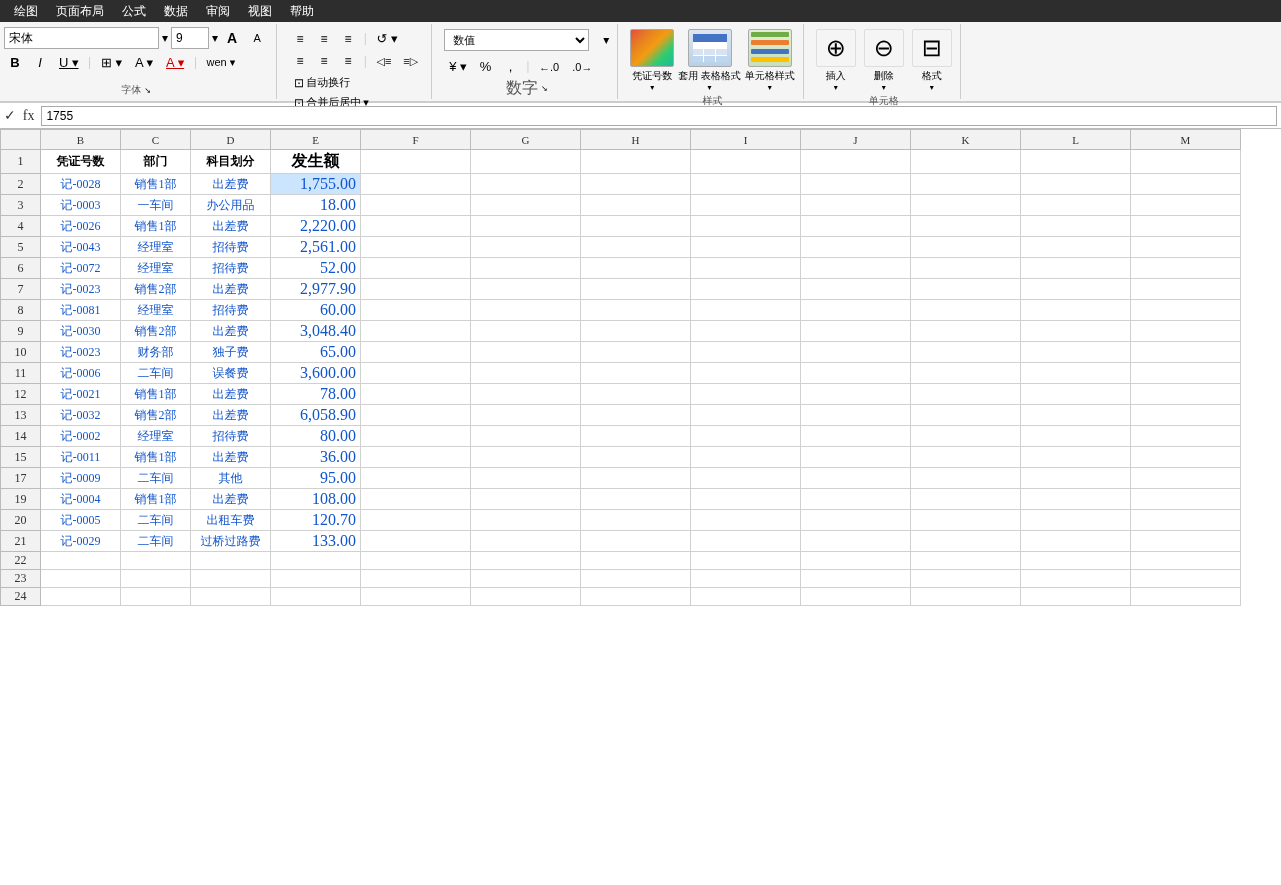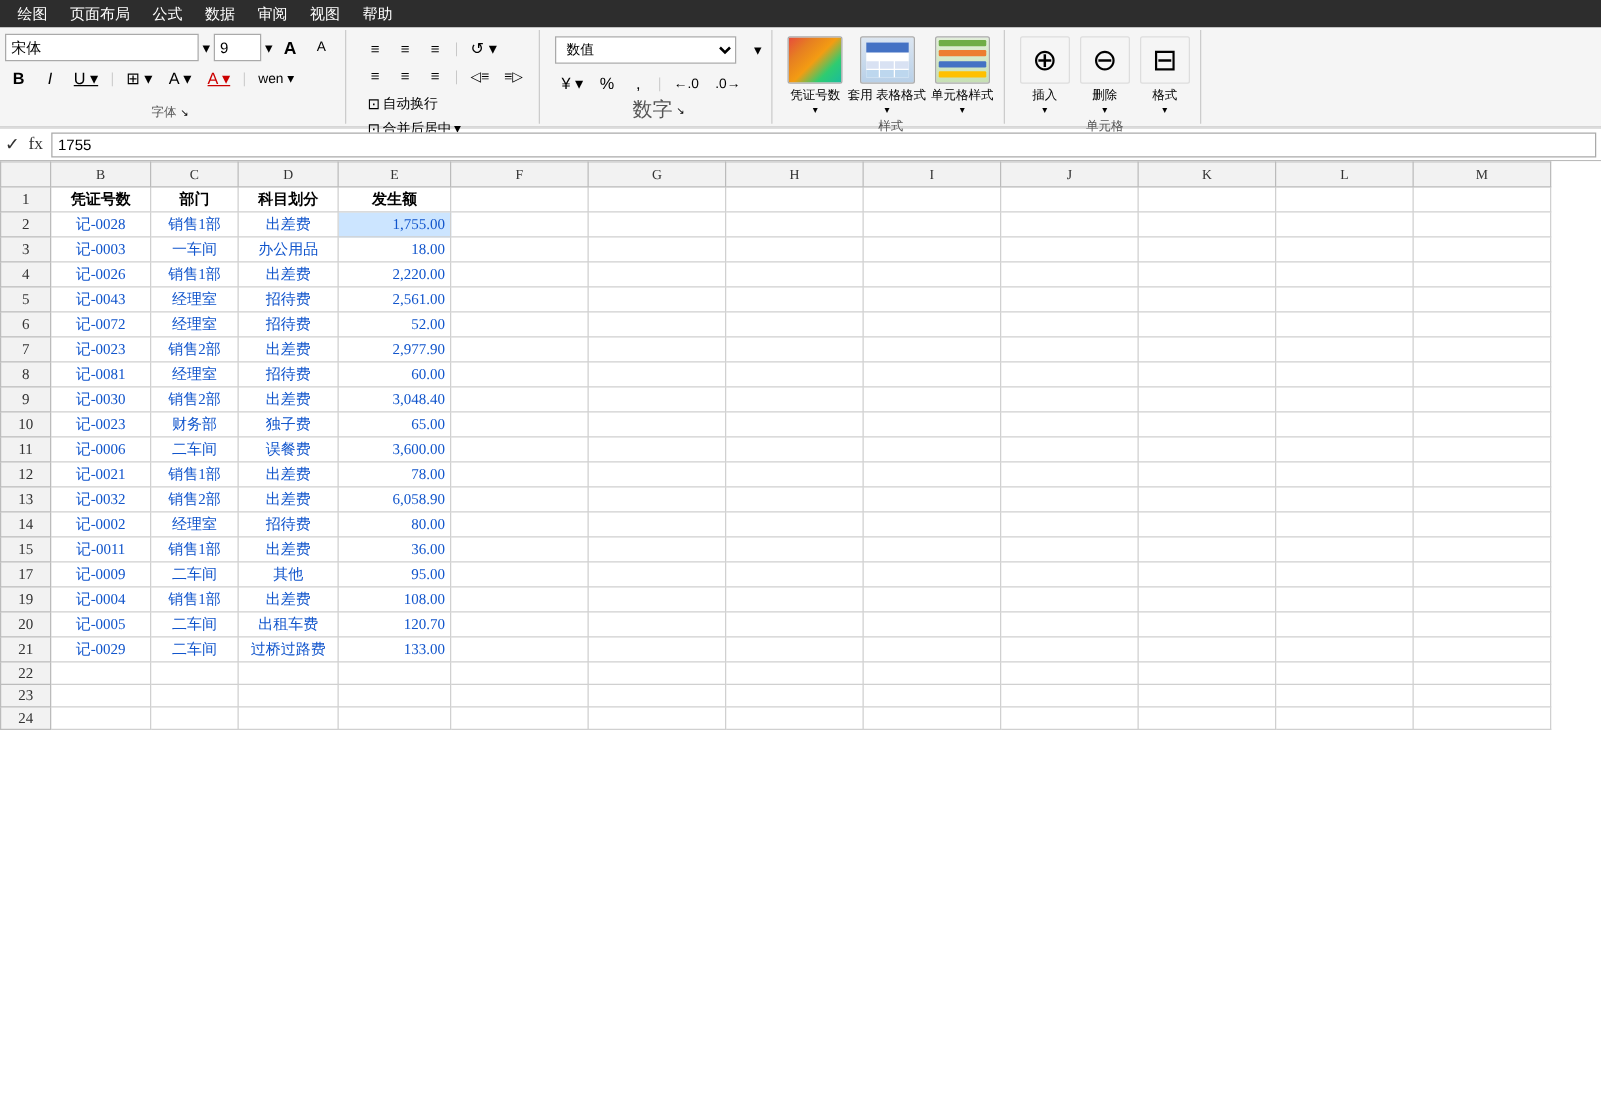--- a/index.html
+++ b/index.html
@@ -101,21 +101,21 @@
       color: #333;
       text-align: center;
       width: 40px;
       font-weight: normal;
       border: 1px solid #bbb;
     }
     
     .col-b { width: 80px; text-align: center; color: #1155cc; font-size: 12px; }
     .col-c { width: 70px; text-align: center; color: #1155cc; font-size: 12px; }
     .col-d { width: 80px; text-align: center; color: #1155cc; font-size: 12px; }
-    .col-e { width: 90px; text-align: right; color: #1155cc; font-size: 12px; }
+    .col-e { width: 90px; text-align: right; color: #1155cc; font-size: 16px; }
     .col-empty { width: 110px; }
     .header-row .col-b, .header-row .col-c, .header-row .col-d, .header-row .col-e {
       color: #000 !important; text-align: center; font-weight: bold;
     }
     .selected-cell {
       background: #cce5ff !important;
     }
     .fmt-btn {
       border: 1px solid transparent;
       background: transparent;

